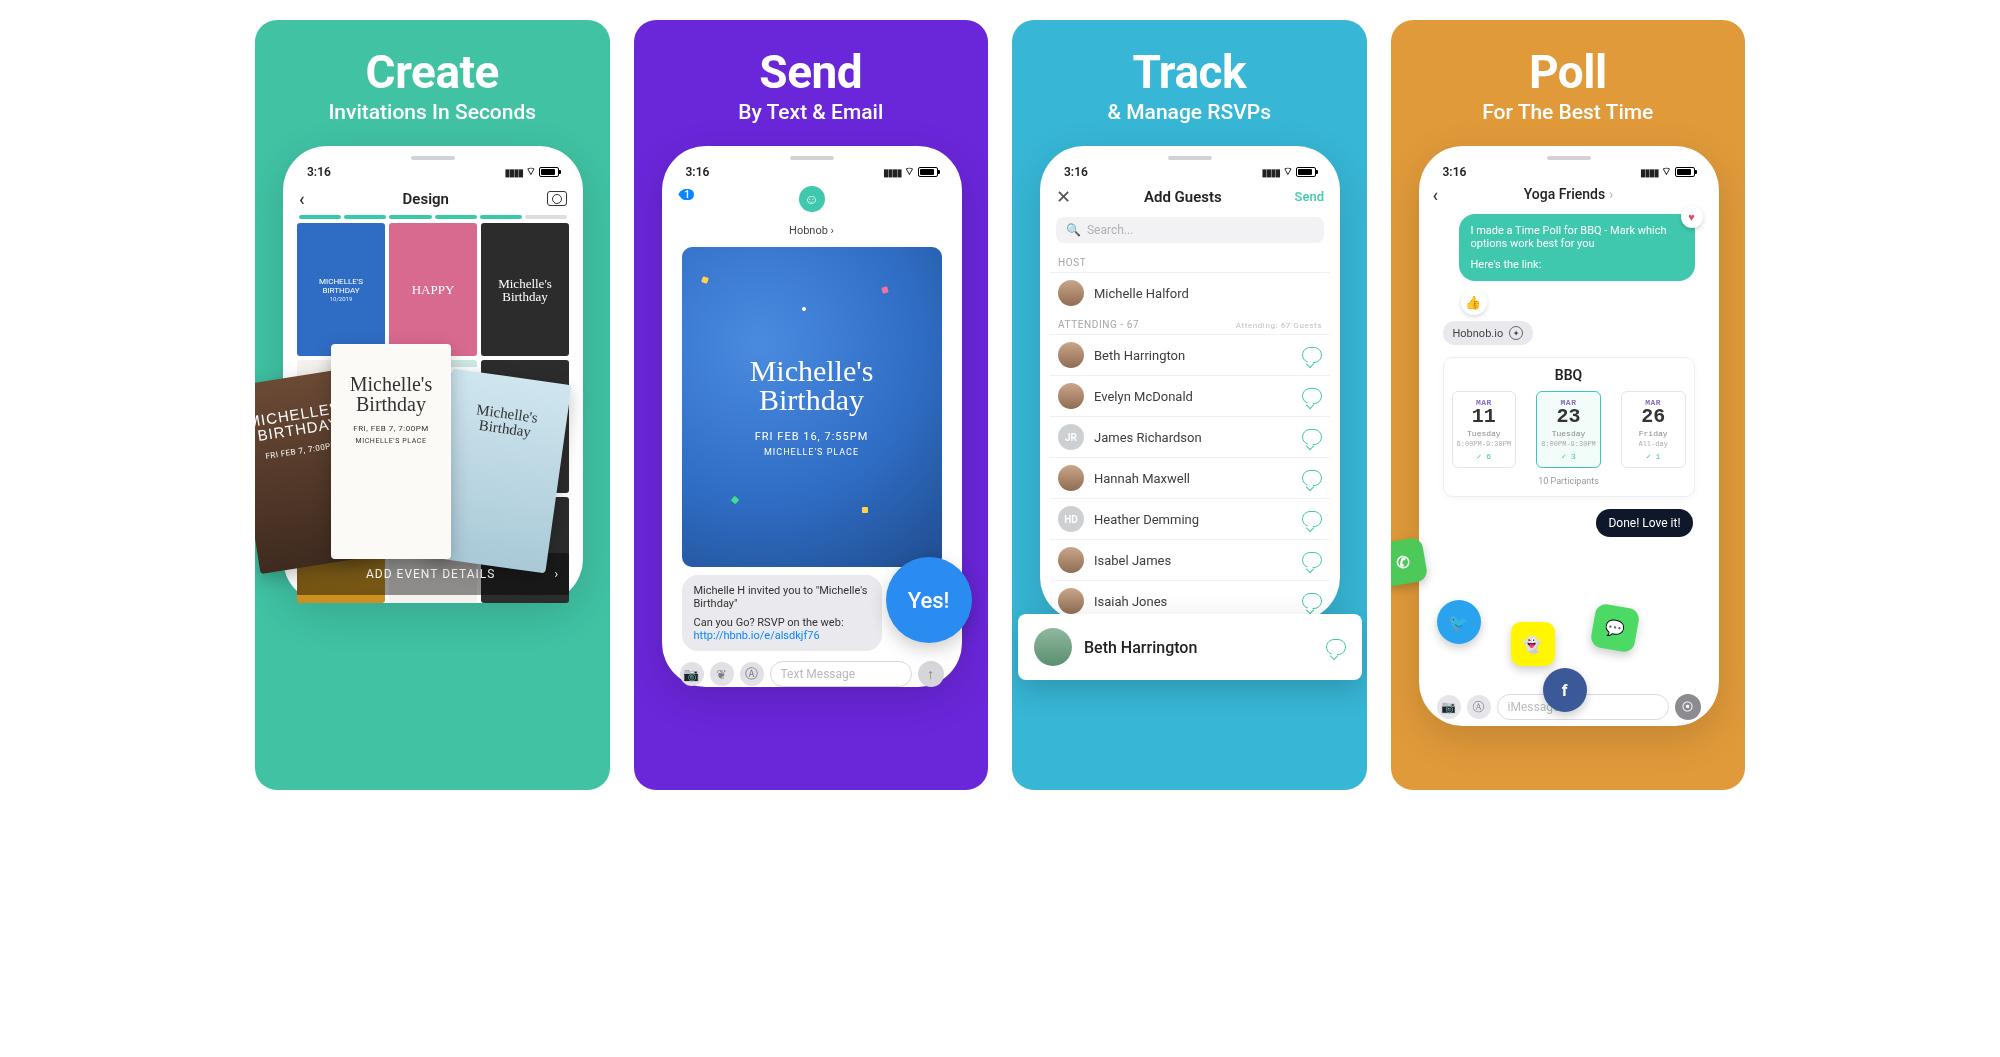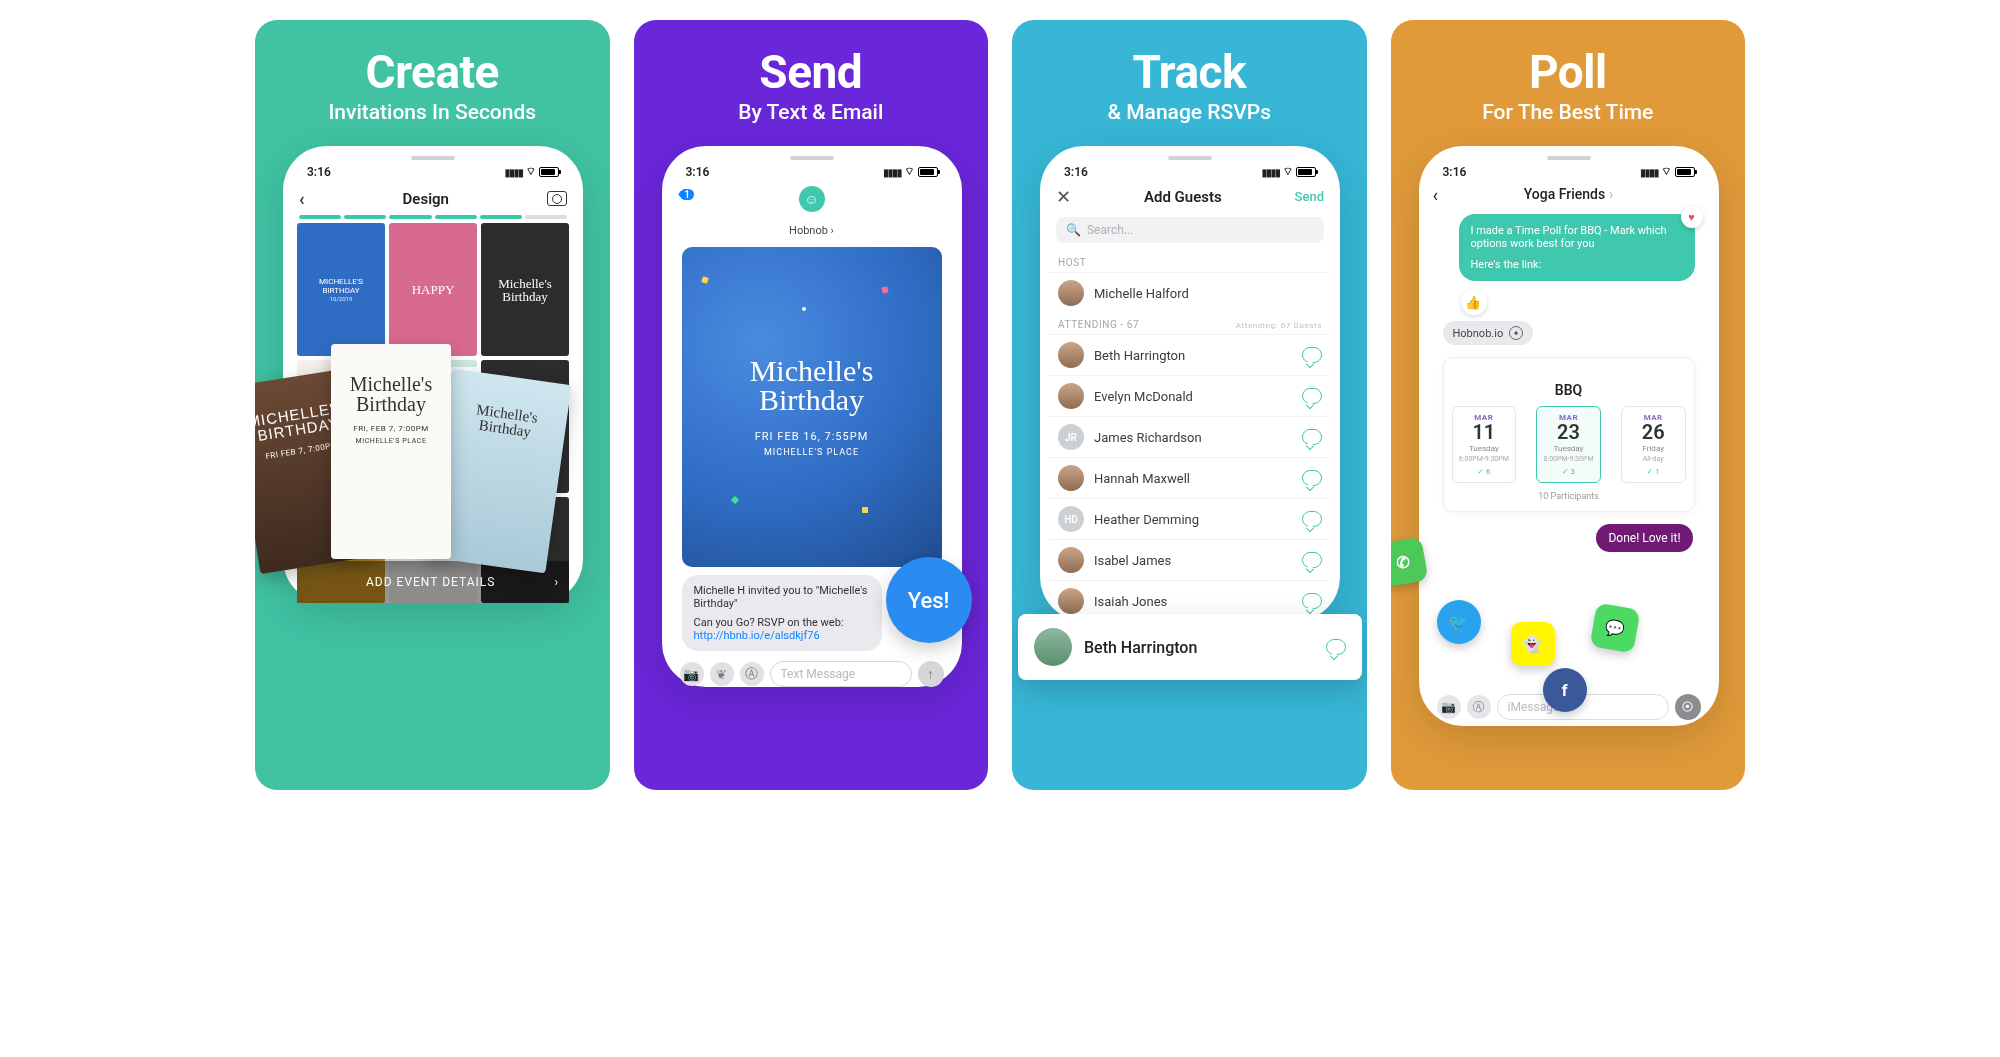--- a/index.html
+++ b/index.html
@@ -92,21 +92,21 @@
 }
 .fan .card { position:absolute; width:120px; border-radius:4px; box-shadow:0 6px 18px rgba(0,0,0,0.25); padding:30px 8px; text-align:center; color:#333; }
 .fan .c1 { left:10px; top:40px; transform:rotate(-9deg); background:linear-gradient(#6b4a35,#3e2a1f); color:#fff; height:190px;}
 .fan .c2 { left:96px; top:8px; background:#fbfaf6; height:215px; z-index:2;}
 .fan .c3 { left:204px; top:40px; transform:rotate(8deg); background:linear-gradient(#cfe6ef,#a9c9d7); height:190px;}
 .fan .tt { font-family:'Brush Script MT',cursive; font-size:20px; line-height:1;}
 .fan .c1 .tt { font-family:Impact,sans-serif; font-size:15px; letter-spacing:1px;}
 .fan .dt { font-size:8px; margin-top:10px; letter-spacing:.5px;}
 .fan .pl { font-size:7px; margin-top:4px; letter-spacing:.6px;}
 .add-btn {
-  position:absolute; left:14px; right:14px; bottom:0;
+  position:absolute; left:14px; right:14px; bottom:8px;
   background:rgba(0,0,0,0.42); color:#fff; font-size:12px; letter-spacing:1px;
   padding:14px 10px; display:flex; justify-content:space-between; align-items:center;
   border-top-left-radius:3px; border-top-right-radius:3px;
 }
 
 
 .hn-header { text-align:center; padding:2px 0 6px; position:relative; }
 .hn-back { position:absolute; left:6px; top:0; color:#0a84ff; font-weight:600; font-size:15px; }
 .hn-badge { background:#0a84ff; color:#fff; font-size:10px; border-radius:8px; padding:0 4px; margin-left:-2px;}
 .hn-dot { width:26px; height:26px; background:#3fc8ad; border-radius:50%; margin:0 auto; display:flex; align-items:center; justify-content:center; color:#fff; font-size:14px;}
@@ -156,32 +156,32 @@
 
 
 .yf-top { display:flex; align-items:center; justify-content:center; padding:2px 6px 8px; position:relative; font-size:14px; font-weight:500;}
 .yf-top .chevl { position:absolute; left:4px; font-size:18px; color:#333;}
 .chat { padding:0 8px; }
 .out-bub { background:#3fc8ad; color:#fff; border-radius:16px; padding:10px 12px; font-size:11px; margin:4px 6px 8px 22px; position:relative;}
 .heart { position:absolute; right:-8px; top:-8px; width:22px; height:22px; background:#fff; border-radius:50%; box-shadow:0 2px 5px rgba(0,0,0,.18); display:flex; align-items:center; justify-content:center; color:#e24d63; font-size:11px;}
 .thumbs { width:26px; height:26px; background:#fff; border-radius:50%; box-shadow:0 2px 5px rgba(0,0,0,.15); display:flex; align-items:center; justify-content:center; font-size:13px; margin-left:24px;}
 .pill { display:inline-flex; align-items:center; gap:6px; background:#e8e8ed; border-radius:14px; padding:5px 10px; font-size:11px; margin:6px 0 8px 6px; color:#444;}
 .compass { width:14px; height:14px; border:1.2px solid #666; border-radius:50%; display:flex; align-items:center; justify-content:center; font-size:8px;}
-.poll-card { background:#fff; border:1px solid #eceef0; border-radius:10px; margin:4px 6px 6px; padding:20px 8px 10px; box-shadow:0 2px 8px rgba(0,0,0,.04);}
+.poll-card { background:#fff; border:1px solid #eceef0; border-radius:10px; margin:4px 6px 6px; padding:5px 8px 10px; box-shadow:0 2px 8px rgba(0,0,0,.04);}
 .poll-title { text-align:center; font-size:14px; font-weight:600; padding:4px 0 8px;}
-.poll-dates { display:flex; gap:20px;}
+.poll-dates { display:flex; gap:20px;font-family:Liberation Mono, monospace;}
 .dcard { flex:1; border:1px solid #e3e5e8; border-radius:6px; padding:6px 4px; text-align:center;}
 .dcard.sel { border-color:#3fc8ad; background:#f2fcf9;}
 .dcard .mo { font-size:8px; color:#8a6bbf; font-weight:700; letter-spacing:.5px;}
 .dcard .dy { font-size:20px; font-weight:600; color:#333; line-height:1;}
 .dcard .wd { font-size:8px; color:#888; margin-top:2px;}
 .dcard .tm { font-size:7px; color:#aaa; margin-top:2px;}
 .dcard .ck { font-size:8px; color:#3fc8ad; margin-top:4px;}
 .parts { text-align:center; font-size:9px; color:#999; padding-top:8px;}
-.done-b { display:inline-block; background:#701a75; color:#fff; border-radius:16px; padding:7px 12px; font-size:12px; margin:6px 8px 4px auto; float:right;}
+.done-b { display:inline-block; background:#0f172a; color:#fff; border-radius:16px; padding:7px 12px; font-size:12px; margin:6px 8px 4px auto; float:right;}
 .soc { position:absolute; width:44px; height:44px; border-radius:11px; display:flex; align-items:center; justify-content:center; color:#fff; font-weight:bold; box-shadow:0 4px 10px rgba(0,0,0,.2);}
 .wa  { background:#4dc95a; left:-10px; top:520px; transform:rotate(-10deg);}
 .tw  { background:#2aa3ef; left:46px; top:580px; border-radius:50%;}
 .sc  { background:#fff600; color:#000; left:120px; top:602px; border-radius:10px;}
 .ms  { background:#4cd964; left:202px; top:586px; transform:rotate(10deg);}
 .fb  { background:#3b5998; left:152px; top:648px; border-radius:50%;}
 .input-row { display:flex; align-items:center; gap:6px; padding:6px 8px 0; clear:both;}
 .in-icn { width:24px; height:24px; border-radius:50%; background:#e6e6ea; display:flex; align-items:center;justify-content:center; color:#8b8b90; font-size:12px;}
 .in-field { flex:1; border:1px solid #dcdce0; border-radius:16px; font-size:12px; color:#bcbcc1; padding:5px 10px;}
 .wave { width:26px;height:26px;border-radius:50%;background:#8b8b90;color:#fff;display:flex;align-items:center;justify-content:center;font-size:12px;}

